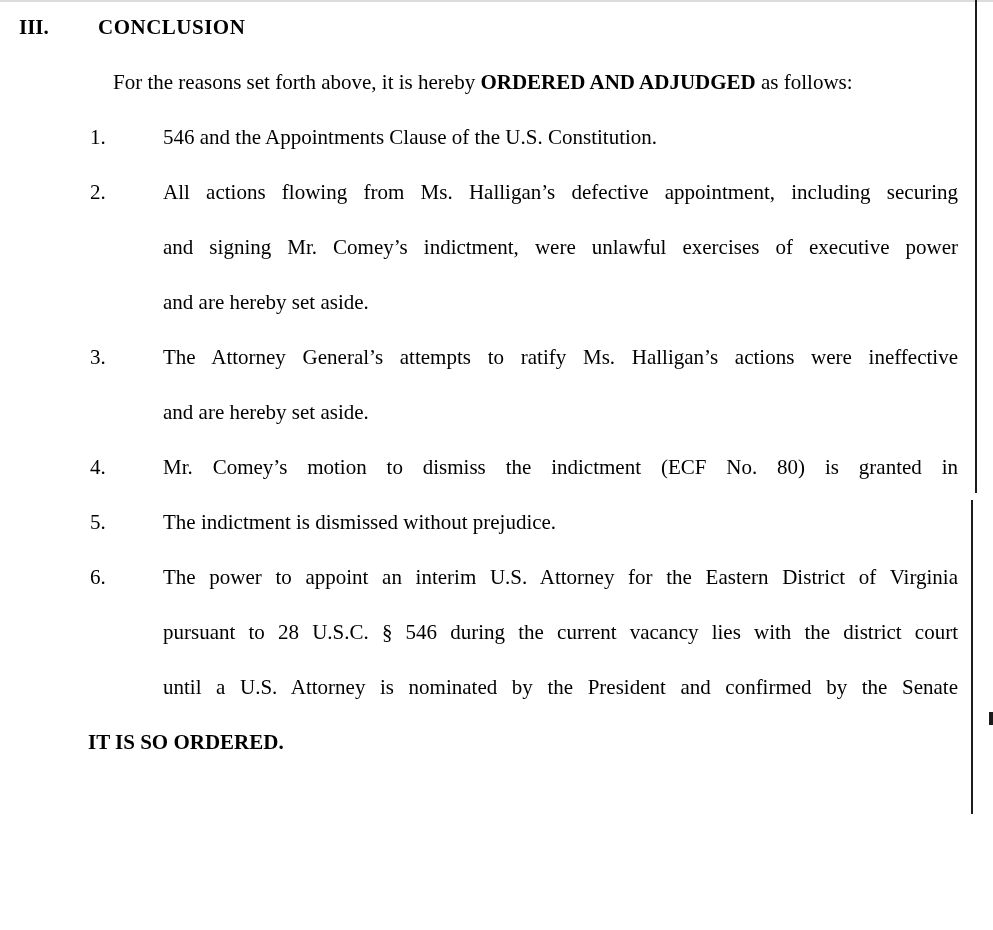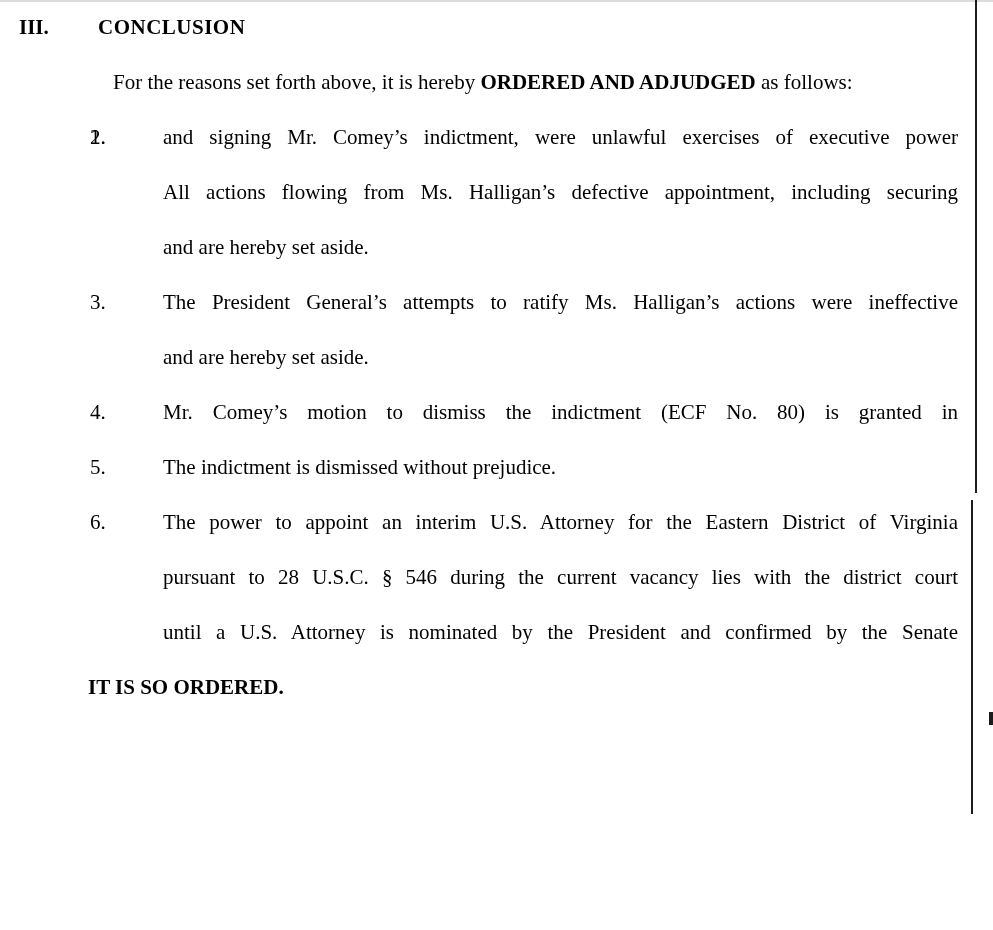--- a/index.html
+++ b/index.html
@@ -70,30 +70,31 @@
     <div class="heading">
       <span class="numeral">III.</span>
       <span class="title">CONCLUSION</span>
     </div>
 
     <div class="intro"><span>For the reasons set forth above, it is hereby </span><span class="b">ORDERED AND ADJUDGED</span><span> as follows:</span></div>
 
     <div>
         <div class="item">
           <span class="num">1.</span>
+          <div class="line">546 and the Appointments Clause of the U.S. Constitution.</div>
         </div>
         <div class="item">
           <span class="num">2.</span>
+          <div class="line just">All actions flowing from Ms. Halligan’s defective appointment, including securing</div>
           <div class="line just">and signing Mr. Comey’s indictment, were unlawful exercises of executive power</div>
-          <div class="line just">All actions flowing from Ms. Halligan’s defective appointment, including securing</div>
           <div class="line">and are hereby set aside.</div>
         </div>
         <div class="item">
           <span class="num">3.</span>
-          <div class="line just">The President General’s attempts to ratify Ms. Halligan’s actions were ineffective</div>
+          <div class="line just">The Attorney General’s attempts to ratify Ms. Halligan’s actions were ineffective</div>
           <div class="line">and are hereby set aside.</div>
         </div>
         <div class="item">
           <span class="num">4.</span>
           <div class="line just">Mr. Comey’s motion to dismiss the indictment (ECF No. 80) is granted in</div>
         </div>
         <div class="item">
           <span class="num">5.</span>
           <div class="line">The indictment is dismissed without prejudice.</div>
         </div>

